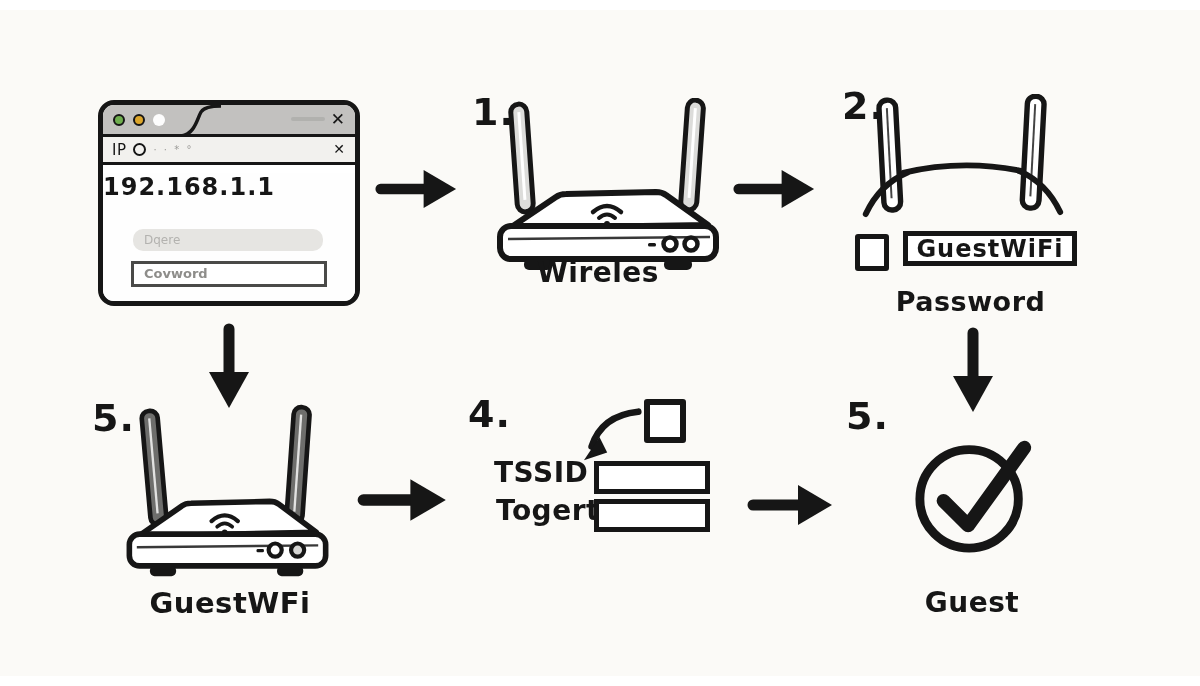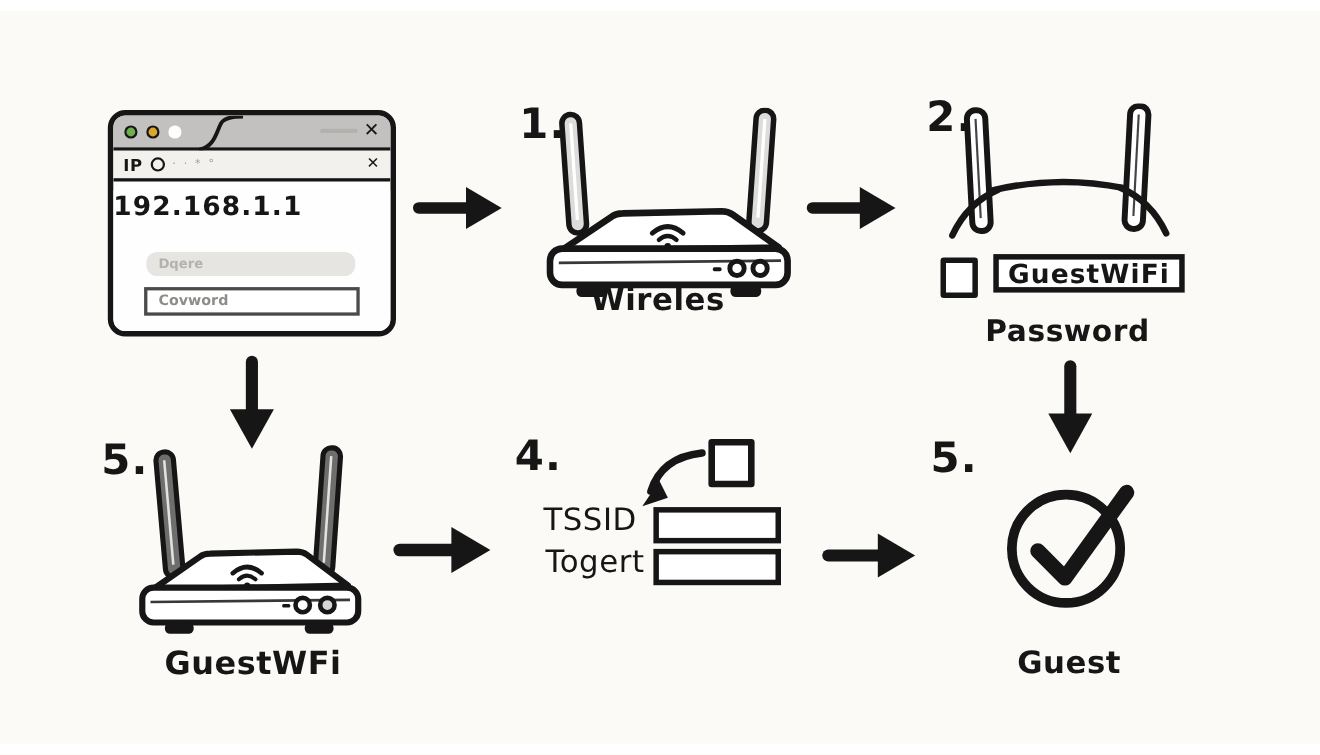--- a/index.html
+++ b/index.html
@@ -39,38 +39,38 @@
   }
   .titlebar{position:relative;height:32px;background:var(--titlebar);border-bottom:3px solid var(--ink);display:flex;align-items:center;padding:0 10px;}
   .tl-dot{width:12px;height:12px;border-radius:50%;margin-right:8px;}
   .tl-green{background:var(--light-green);border:2.5px solid var(--ink);}
   .tl-amber{background:var(--light-amber);border:2.5px solid var(--ink);}
   .tl-white{background:#fdfdfd;}
   .tab-curve{position:absolute;left:78px;top:0;}
   .tb-smudge{position:absolute;left:188px;top:12px;width:34px;height:4px;background:#a9a9a7;border-radius:2px;opacity:.7;}
   .titlebar-close{position:absolute;right:10px;top:4px;font-size:17px;font-weight:700;}
   .addressbar{position:relative;height:28px;background:var(--addressbar);border-bottom:3px solid var(--ink);display:flex;align-items:center;padding:0 9px;}
-  .url-label{font-size:15px;font-weight:700;letter-spacing:.5px;}
+  .url-label{font-size:15px;font-weight:400;letter-spacing:.5px;}
   .reload-ring{width:13px;height:13px;border:2.5px solid var(--ink);border-radius:50%;margin-left:7px;}
   .addr-dots{font-size:10px;color:var(--placeholder);margin-left:7px;letter-spacing:2px;}
   .addr-close{position:absolute;right:10px;top:4px;font-size:14px;font-weight:700;}
   .browser-content{position:relative;height:135px;background:#fefefe;}
   .ip-text{margin-top:8px;text-align:left;font-size:24px;font-weight:700;letter-spacing:1px;}
   .username-field{position:absolute;left:30px;top:56px;width:190px;height:22px;background:var(--field-grey);border-radius:10px;
-    font-size:12px;color:#b3b2af;line-height:22px;padding-left:11px;font-weight:700;}
+    font-size:12px;color:#b3b2af;line-height:22px;padding-left:11px;font-weight:400;}
   .password-field{position:absolute;left:28px;top:88px;width:196px;height:26px;background:#fff;border:3px solid #4a4a48;
     font-size:13px;color:#8e8d8a;line-height:20px;padding-left:10px;font-weight:600;}
 
   
   .step-number{font-size:38px;font-weight:800;letter-spacing:1px;}
   .caption{font-weight:800;letter-spacing:.5px;text-align:center;line-height:1.22;}
   .drawn-checkbox{background:#fff;border:5px solid var(--ink);border-radius:3px;}
   .drawn-field{background:#fff;border:5px solid var(--ink);display:flex;align-items:center;justify-content:center;}
   .field-text{font-size:24px;font-weight:800;letter-spacing:1px;}
-  .row-label{font-size:28px;font-weight:400;letter-spacing:.5px;}
+  .row-label{font-size:28px;font-weight:700;letter-spacing:.5px;}
 </style>
 </head>
 <body>
 
 <div class="edge-strip" style="top:0"></div>
 <div class="edge-strip" style="top:676px"></div>
 
 <div class="abs browser">
   <div class="titlebar">
     <span class="tl-dot tl-green"></span>

